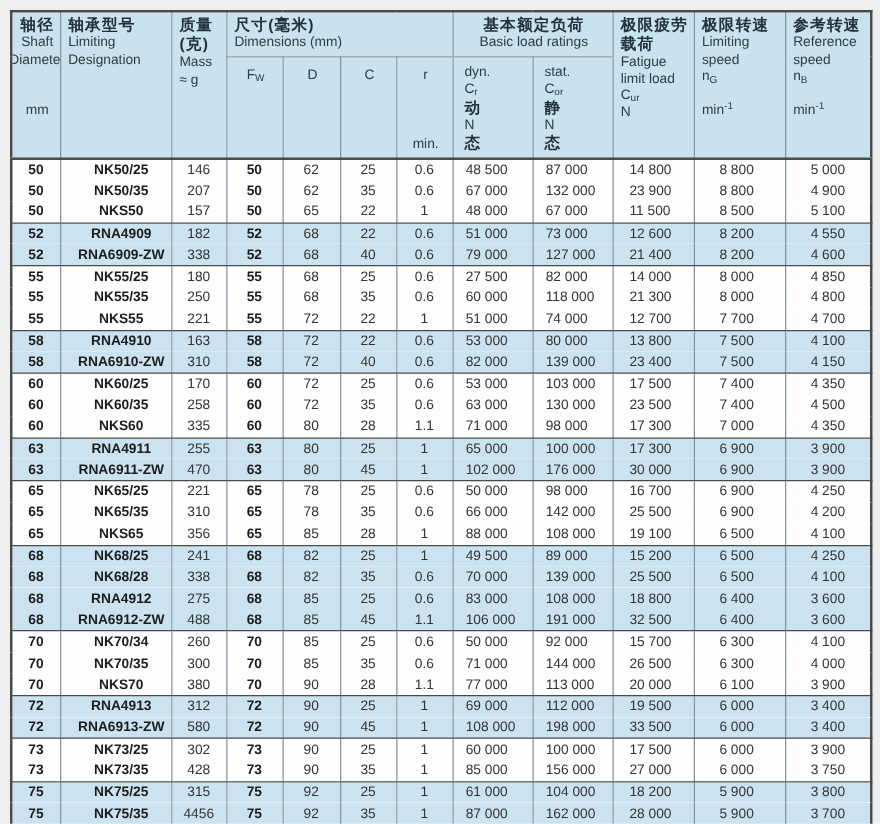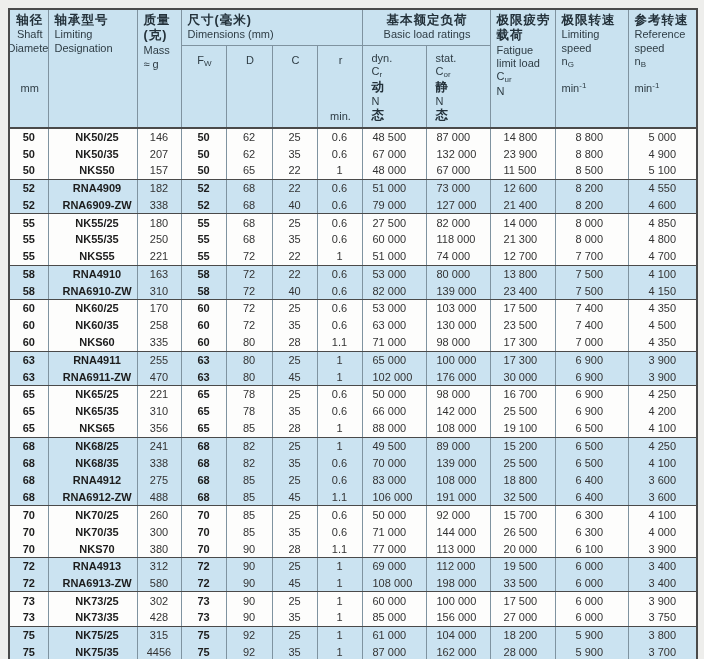--- a/index.html
+++ b/index.html
@@ -472,21 +472,21 @@
           <td class="col-c">25</td>
           <td class="col-r">1</td>
           <td class="col-dyn">49 500</td>
           <td class="col-stat">89 000</td>
           <td class="col-fatigue">15 200</td>
           <td class="col-limiting">6 500</td>
           <td class="col-reference">4 250</td>
         </tr>
         <tr class="hl">
           <td class="col-shaft">68</td>
-          <td class="col-designation">NK68/35</td>
+          <td class="col-designation">NK68/28</td>
           <td class="col-mass">338</td>
           <td class="col-fw">68</td>
           <td class="col-d">82</td>
           <td class="col-c">35</td>
           <td class="col-r">0.6</td>
           <td class="col-dyn">70 000</td>
           <td class="col-stat">139 000</td>
           <td class="col-fatigue">25 500</td>
           <td class="col-limiting">6 500</td>
           <td class="col-reference">4 100</td>
@@ -514,21 +514,21 @@
           <td class="col-c">45</td>
           <td class="col-r">1.1</td>
           <td class="col-dyn">106 000</td>
           <td class="col-stat">191 000</td>
           <td class="col-fatigue">32 500</td>
           <td class="col-limiting">6 400</td>
           <td class="col-reference">3 600</td>
         </tr>
         <tr>
           <td class="col-shaft">70</td>
-          <td class="col-designation">NK70/25</td>
+          <td class="col-designation">NK70/34</td>
           <td class="col-mass">260</td>
           <td class="col-fw">70</td>
           <td class="col-d">85</td>
           <td class="col-c">25</td>
           <td class="col-r">0.6</td>
           <td class="col-dyn">50 000</td>
           <td class="col-stat">92 000</td>
           <td class="col-fatigue">15 700</td>
           <td class="col-limiting">6 300</td>
           <td class="col-reference">4 100</td>

